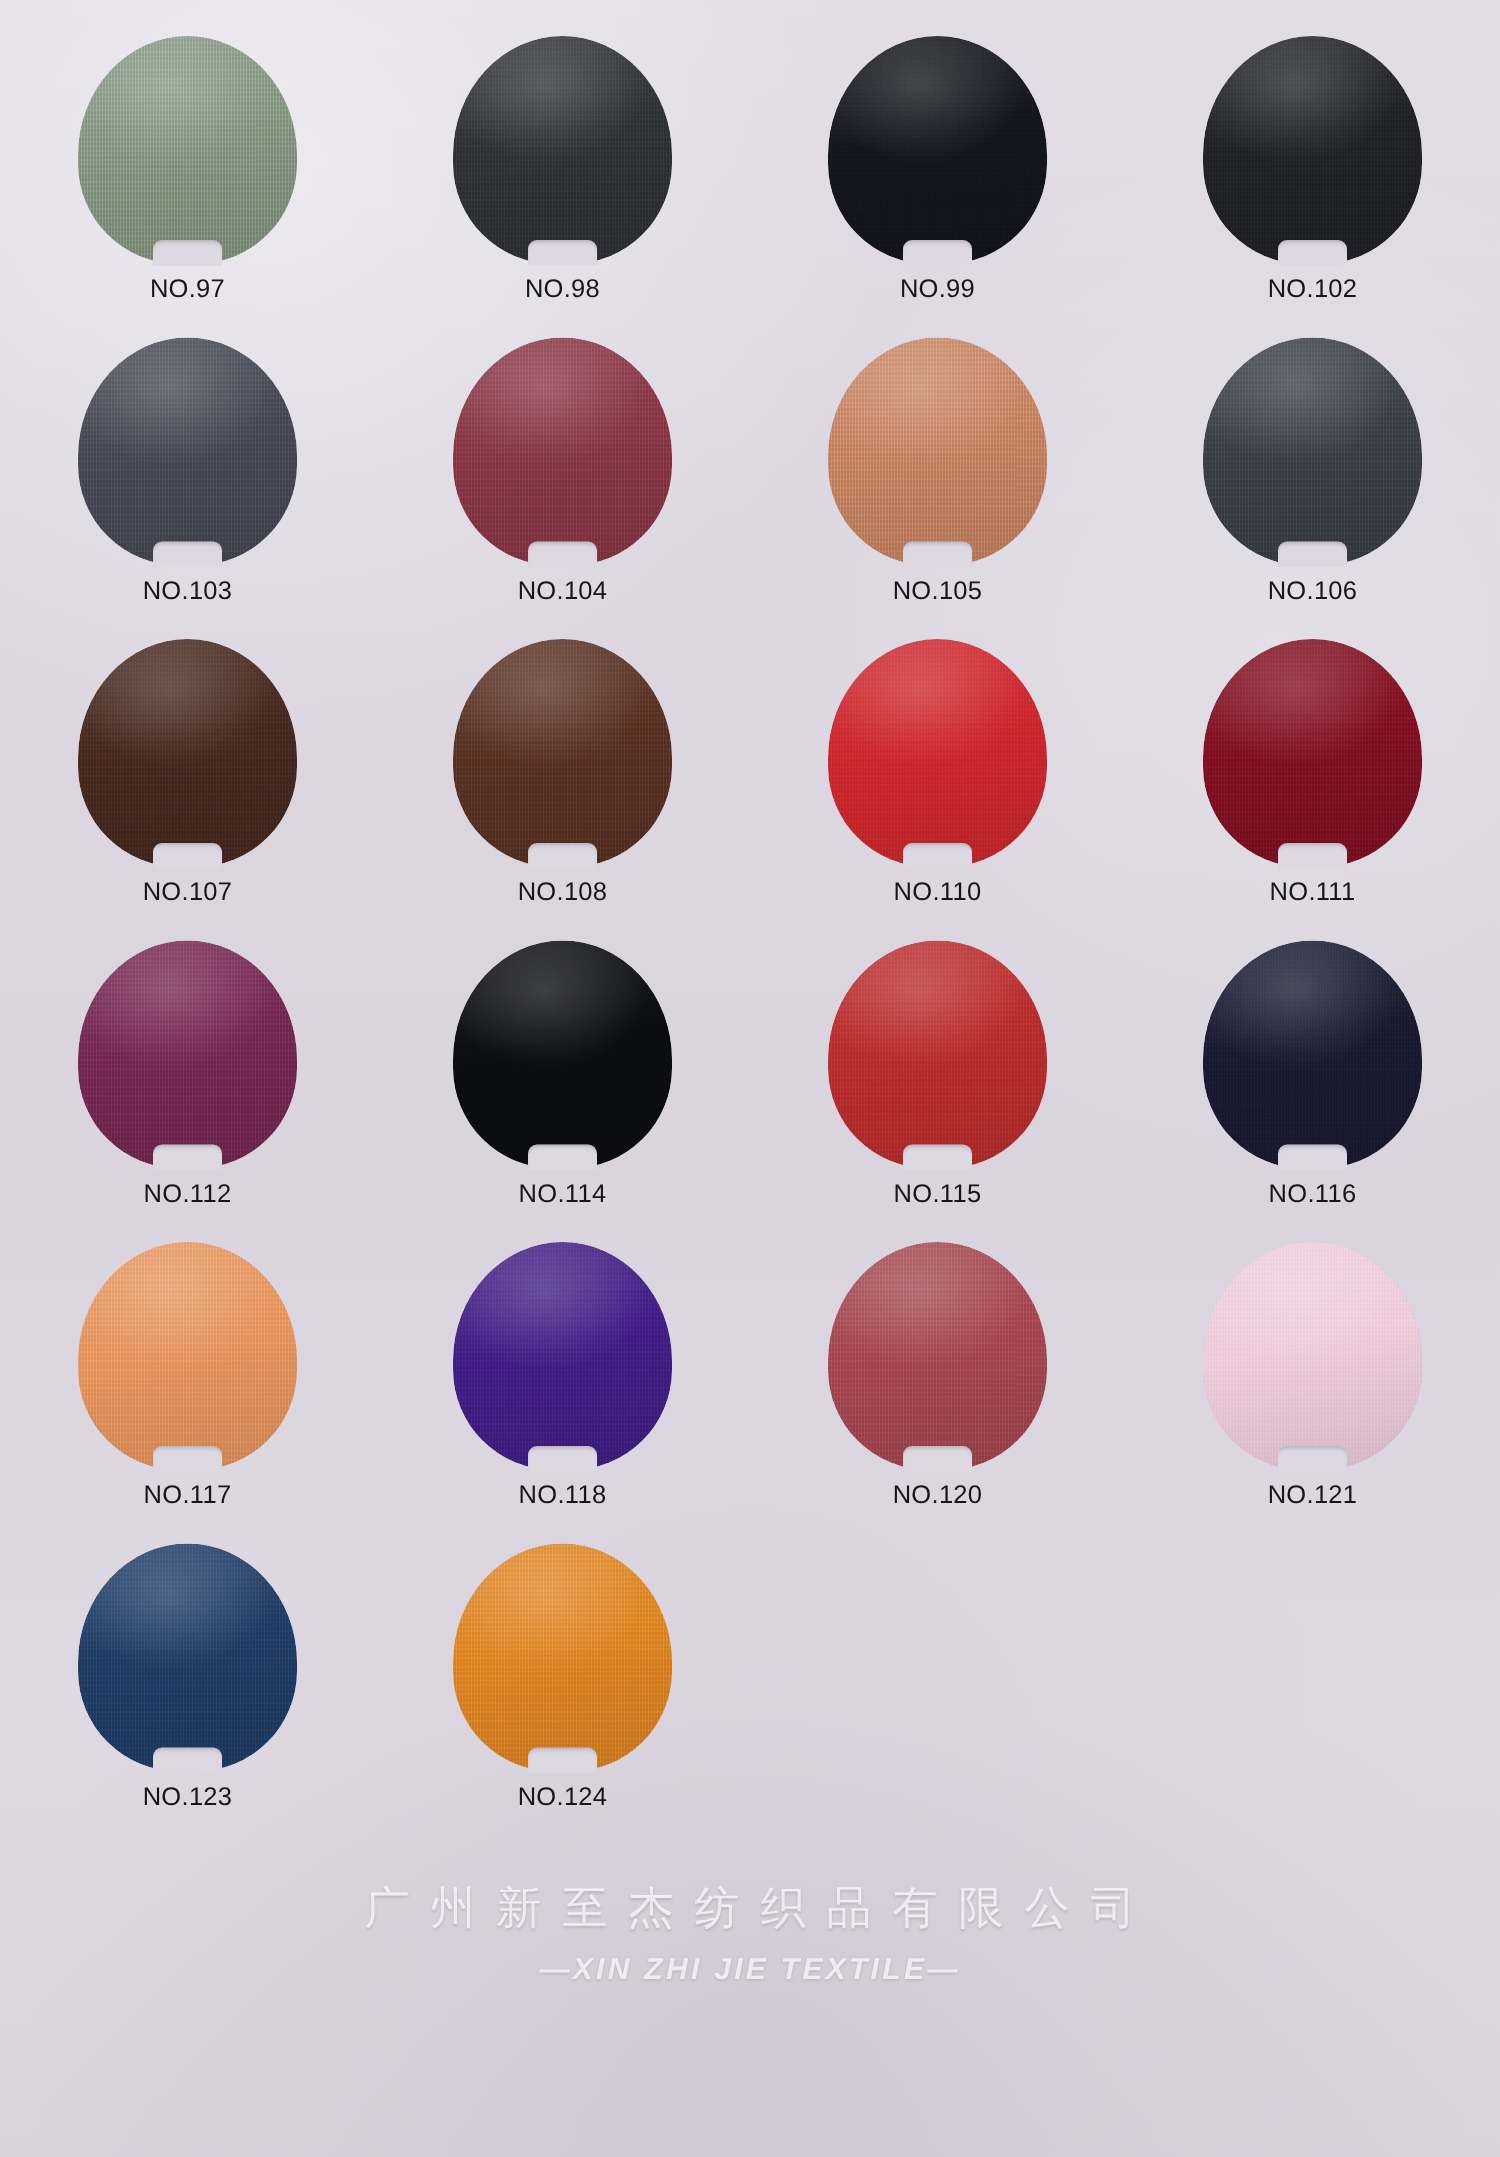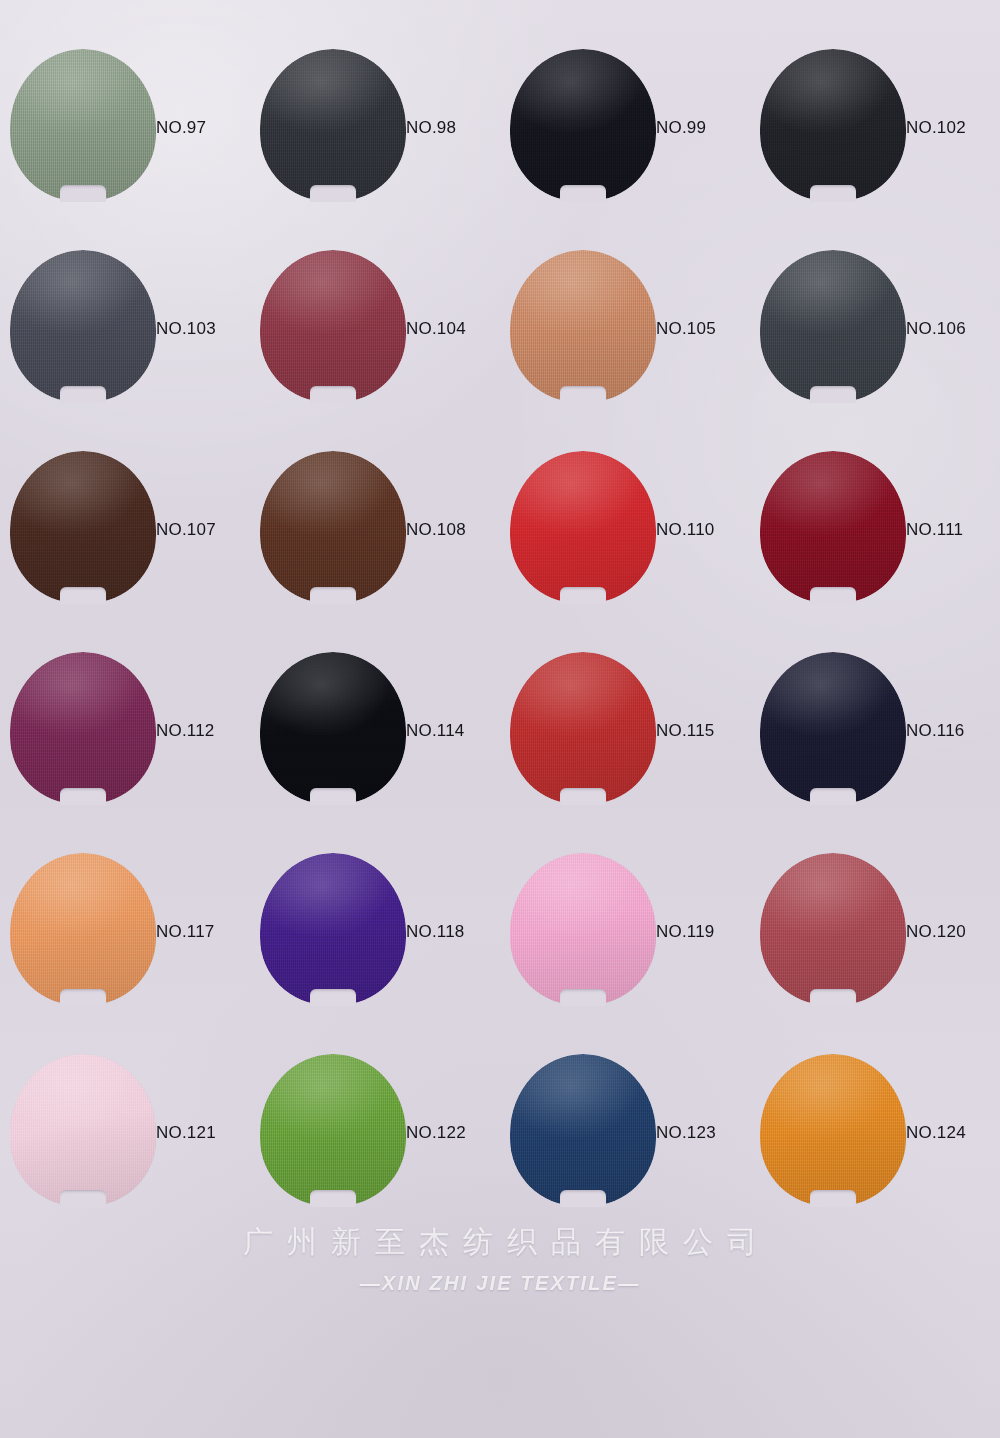--- a/index.html
+++ b/index.html
@@ -43,21 +43,21 @@
     padding: 24px 0 0 0;
     display: grid;
     grid-template-columns: repeat(4, 1fr);
     grid-auto-rows: 201px;
     justify-items: center;
   }
 
   .cell {
     width: 230px;
     display: flex;
-    flex-direction: row;
+    flex-direction: column;
     align-items: center;
   }
 
   .swatch-wrap {
     position: relative;
     width: 146px;
     height: 152px;
   }
 
   
@@ -119,21 +119,21 @@
     color: #16151a;
     text-align: center;
     white-space: nowrap;
   }
 
   
   #watermark {
     position: absolute;
     left: 0;
     right: 0;
-    top: 1222px;
+    top: 1252px;
     z-index: 5;
     text-align: center;
     pointer-events: none;
     user-select: none;
   }
   #wm-cn {
     font-size: 30px;
     letter-spacing: 14px;
     color: rgba(255,255,255,.72);
     text-shadow: 0 1px 2px rgba(120,110,130,.30);
@@ -331,57 +331,37 @@
           <div class="swatch" style="background: rgb(69, 33, 138);">
             <div class="weave"></div>
             <div class="sheen"></div>
           </div>
           <div class="notch" style="background: rgb(221, 216, 226);"></div>
         </div>
         <div class="label">NO.118</div>
       </div>
       <div class="cell">
         <div class="swatch-wrap">
-          <div class="swatch" style="background: rgb(240, 168, 206);">
-            <div class="weave"></div>
-            <div class="sheen"></div>
-          </div>
-          <div class="notch" style="background: rgb(221, 216, 226);"></div>
-        </div>
-        <div class="label">NO.119</div>
-      </div>
-      <div class="cell">
-        <div class="swatch-wrap">
           <div class="swatch" style="background: rgb(169, 75, 85);">
             <div class="weave"></div>
             <div class="sheen"></div>
           </div>
           <div class="notch" style="background: rgb(221, 216, 226);"></div>
         </div>
         <div class="label">NO.120</div>
       </div>
       <div class="cell">
         <div class="swatch-wrap">
           <div class="swatch" style="background: rgb(240, 207, 221);">
             <div class="weave"></div>
             <div class="sheen"></div>
           </div>
           <div class="notch" style="background: rgb(221, 216, 226);"></div>
         </div>
         <div class="label">NO.121</div>
-      </div>
-      <div class="cell">
-        <div class="swatch-wrap">
-          <div class="swatch" style="background: rgb(107, 162, 62);">
-            <div class="weave"></div>
-            <div class="sheen"></div>
-          </div>
-          <div class="notch" style="background: rgb(221, 216, 226);"></div>
-        </div>
-        <div class="label">NO.122</div>
       </div>
       <div class="cell">
         <div class="swatch-wrap">
           <div class="swatch" style="background: rgb(35, 64, 107);">
             <div class="weave"></div>
             <div class="sheen"></div>
           </div>
           <div class="notch" style="background: rgb(221, 216, 226);"></div>
         </div>
         <div class="label">NO.123</div>

